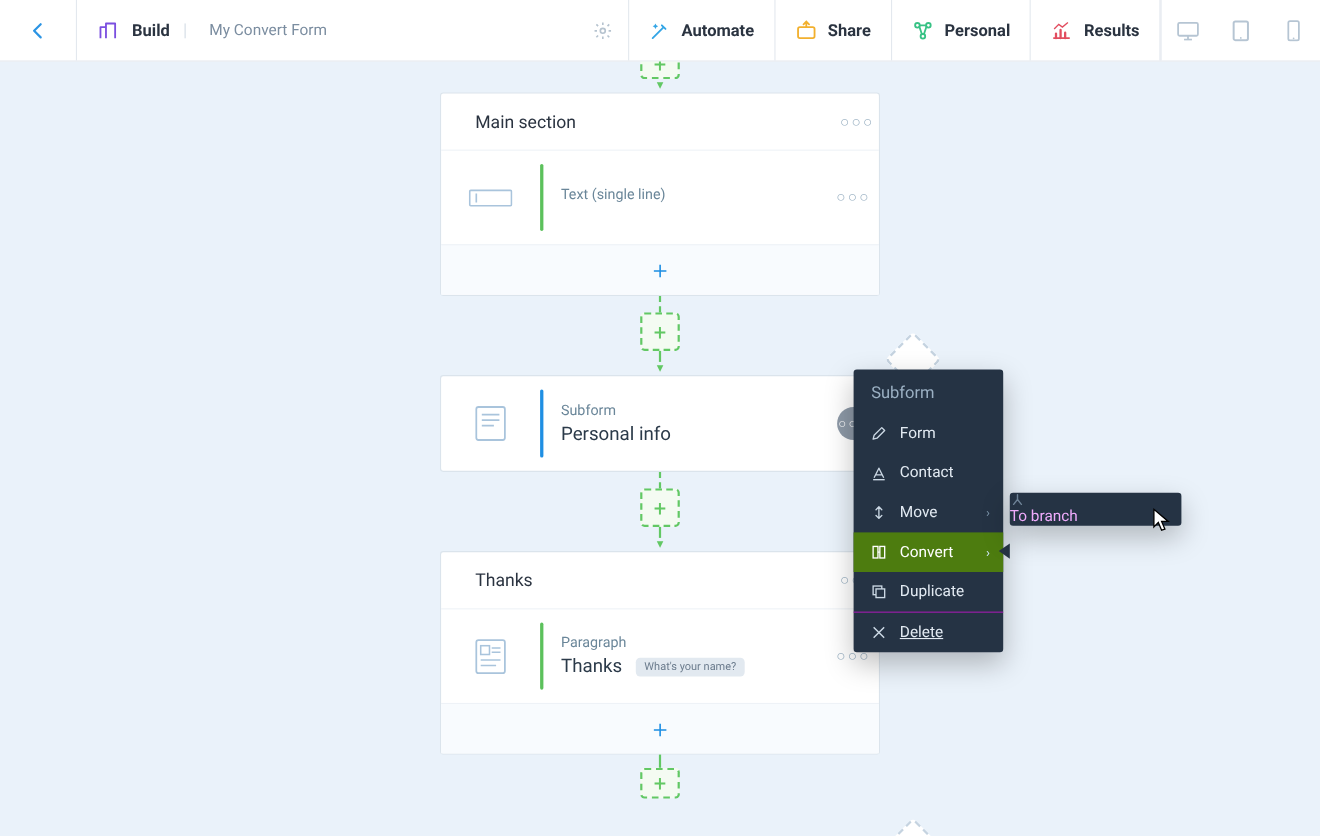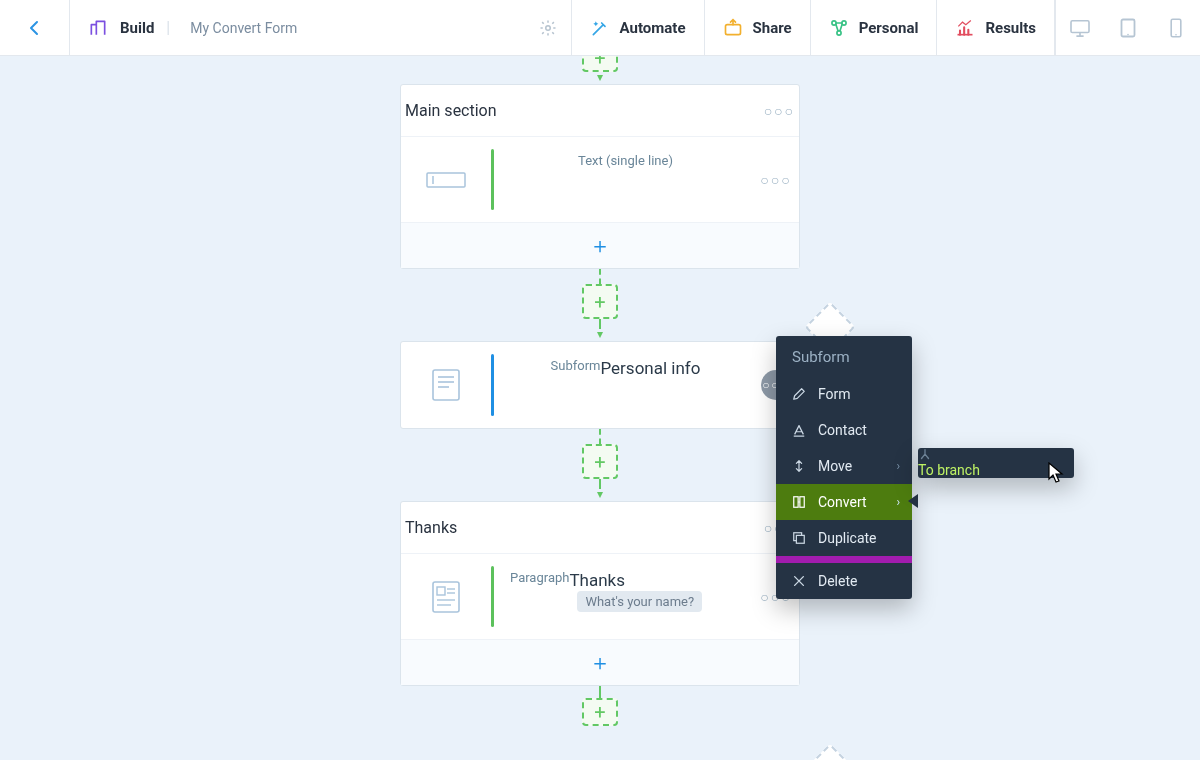--- a/index.html
+++ b/index.html
@@ -62,32 +62,33 @@
     background: #fff;
     border: 1px solid #dbe4ec;
     border-radius: 3px;
     margin-bottom: 0;
   }
   .card-header {
     display: flex; align-items: center; justify-content: space-between;
     padding: 16px 4px;
     color: #2a3340;
     font-size: 16px;
+    margin-left: 27px;
   }
   .card-header .dots { color: #9db3c4; cursor: pointer; }
   .field-row {
     display: flex; align-items: stretch;
     border-top: 1px solid #eef2f7;
     min-height: 86px;
   }
   .field-icon-box {
     width: 90px; display: flex; align-items: center; justify-content: center;
   }
   .vbar { width: 3px; background: #5cc15c; align-self: stretch; border-radius: 2px; margin: 12px 0;}
-  .field-body { flex: 1; padding: 16px 12px 16px 16px; display: flex; flex-direction: row; justify-content: center;}
+  .field-body { flex: 1; padding: 16px 12px 16px 16px; display: flex; flex-direction: column; justify-content: center;}
   .field-type { color: #6a8699; font-size: 13px; margin-bottom: 4px;}
   .field-title { color: #2b3a49; font-size: 17px; }
   .field-dots { width: 46px; display: flex; align-items: center; justify-content: center; color:#9db3c4; cursor:pointer;}
   .dots-active {
     background: #8d99a7; color: #fff; border-radius: 50%; width: 30px; height: 30px;
     display:flex; align-items:center; justify-content:center;
   }
   .add-row {
     border-top: 1px solid #eef2f7;
     height: 46px; display:flex; align-items:center; justify-content:center;
@@ -122,21 +123,21 @@
     background:#fff;
     border-radius:4px;
   }
   .diamond.right1 { left: 812px; top: 253px; }
   .diamond.right2 { left: 812px; top: 695px; }
 
   
   .pill {
     display:inline-block;
     background:#e2e9f0; color:#6c7c8d;
-    font-size:13px; padding:3px 8px; border-radius:4px; margin-left:8px;
+    font-size:10px; padding:3px 8px; border-radius:4px; margin-left:8px;
     vertical-align: middle;
   }
 
   
   .ctx {
     position:absolute;
     left: 776px; top: 280px;
     width: 136px;
     background:#253344;
     color:#e2eaf2;
@@ -148,37 +149,37 @@
   .ctx .ctx-title {
     padding: 12px 16px 10px;
     color:#9bb0c3; font-size:15px;
   }
   .ctx .ctx-item {
     display:flex; align-items:center; gap:12px;
     padding: 10px 16px;
     cursor:pointer;
     position:relative;
   }
-  .ctx .ctx-item.sep-top { border-top:7px solid #a21caf;}
+  .ctx .ctx-item.sep-top { border-top:1px solid #a21caf;text-decoration:underline;}
   .ctx .ctx-item.active { background:#4d7c0f; color:#fff; }
   .ctx .chev { position:absolute; right:12px; color:#7a92a8; font-size:12px;}
   .ctx .ctx-item.active .chev { color:#cfe6fa; }
 
   .submenu {
     position:absolute;
     left: 918px; top: 392px;
     width: 156px;
     background:#253344;
     border-radius:3px;
     box-shadow: 0 10px 25px rgba(0,0,0,.25);
     font-size:14px; color:#e2eaf2;
     z-index: 11;
   }
   .submenu .ctx-item.active { background:#1377c9; color:#fff;}
-  .submenu .ctx-item.disabled { color:#bef264; cursor: default;}
+  .submenu .ctx-item.disabled { color:#f0abfc; cursor: default;}
   .sub-pointer {
     position:absolute;
     left: 908px; top: 438px;
     width:0;height:0;
     border-top:7px solid transparent;
     border-bottom:7px solid transparent;
     border-right:10px solid #253344;
     z-index:11;
   }
 

